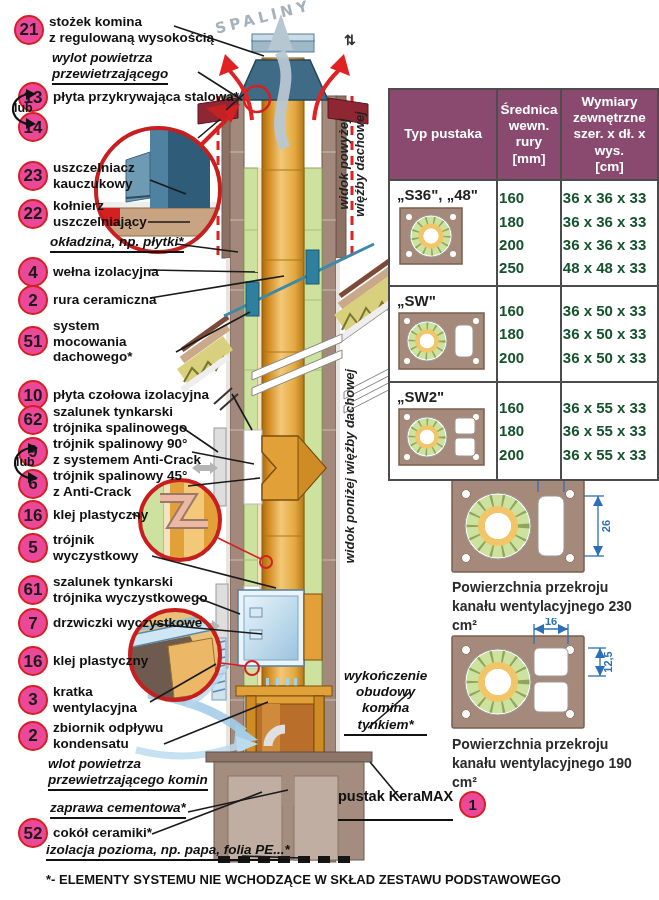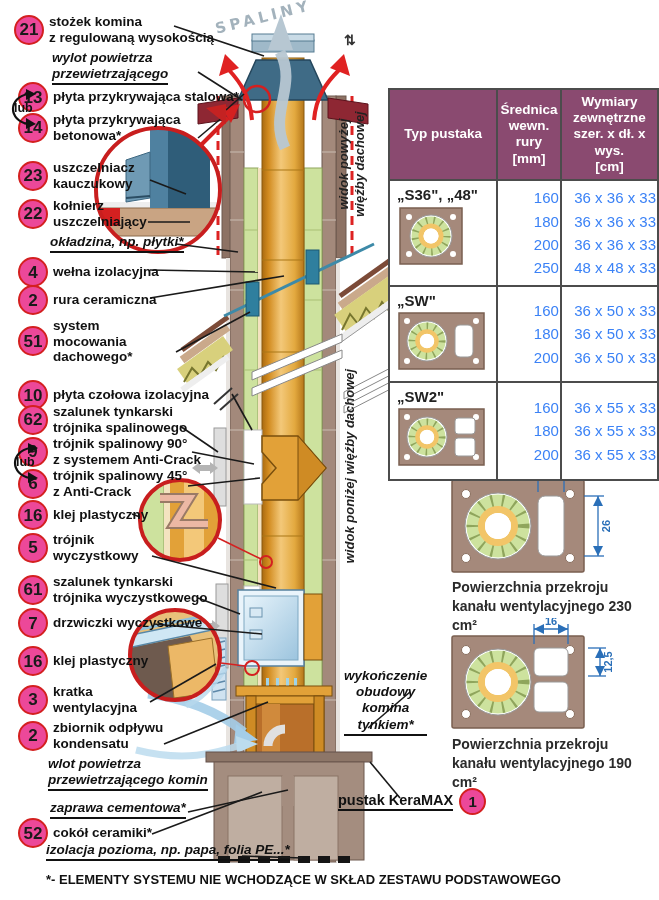--- a/index.html
+++ b/index.html
@@ -23,29 +23,29 @@
 
   .vlabel{position:absolute;font-style:italic;font-weight:bold;font-size:13px;color:#222;
           transform:rotate(-90deg);transform-origin:0 0;white-space:pre-line;text-align:center;z-index:3;line-height:1.2}
 
   table.spec{position:absolute;left:388px;top:88px;border-collapse:collapse;background:#fff;z-index:6;table-layout:fixed}
   table.spec th,table.spec td{border:2px solid #4c4c4c}
   table.spec th{background:#8a4a70;color:#fff;font-size:13.5px;font-weight:bold;
         padding:4px 2px;white-space:pre-line;vertical-align:middle;text-align:center;line-height:1.2;height:68px}
   .type-cell{padding:5px 3px 3px 7px;vertical-align:top}
   .type-name{font-weight:bold;font-size:15px;color:#222;display:block;margin-bottom:2px}
-  .num-col{text-align:right;font-weight:normal;font-size:15px;color:#3b82f6;
+  .num-col{text-align:left;font-weight:bold;font-size:15px;color:#14532d;
            white-space:pre-line;line-height:1.55;vertical-align:middle}
 
   .caption{position:absolute;font-size:14px;font-weight:bold;color:#2b2b2b;line-height:1.35;
            white-space:pre-line;z-index:4}
   .xsec{position:absolute;z-index:4}
 
   .pustak{position:absolute;display:flex;align-items:center;gap:6px;font-weight:bold;font-size:14.5px;z-index:5}
-  .pustak .ptxt{border-bottom:2px solid #111;padding-bottom:1px}
+  .pustak .ptxt{border-bottom:2px solid #111;padding-bottom:15px}
   .pustak .num{min-width:27px;height:27px;font-size:15px}
 
   .footer{position:absolute;left:46px;top:872px;font-weight:bold;font-size:13px;color:#111;z-index:5}
   .spaliny{position:absolute;left:214px;top:8px;color:#a3b2bc;font-weight:bold;font-size:15px;
            letter-spacing:4px;transform:rotate(-14deg);z-index:2;font-family:"DejaVu Sans",sans-serif}
   .hadj{position:absolute;left:344px;top:32px;font-size:14px;color:#333;font-weight:bold;z-index:2}
 </style>
 </head>
 <body>
 
@@ -326,22 +326,20 @@
     <span class="num">21</span>
     <span class="txt">stożek komina
 z regulowaną wysokością</span>
   </div>
   <div class="callout" style="left:18px;top:82px">
     <span class="num">13</span>
     <span class="txt">płyta przykrywająca stalowa*</span>
   </div>
   <div class="callout" style="left:18px;top:112px">
     <span class="num">14</span>
-    <span class="txt">płyta przykrywająca
-betonowa*</span>
   </div>
   <div class="callout" style="left:18px;top:160px">
     <span class="num">23</span>
     <span class="txt">uszczelniacz
 kauczukowy</span>
   </div>
   <div class="callout" style="left:18px;top:198px">
     <span class="num">22</span>
     <span class="txt">kołnierz
 uszczelniający</span>

